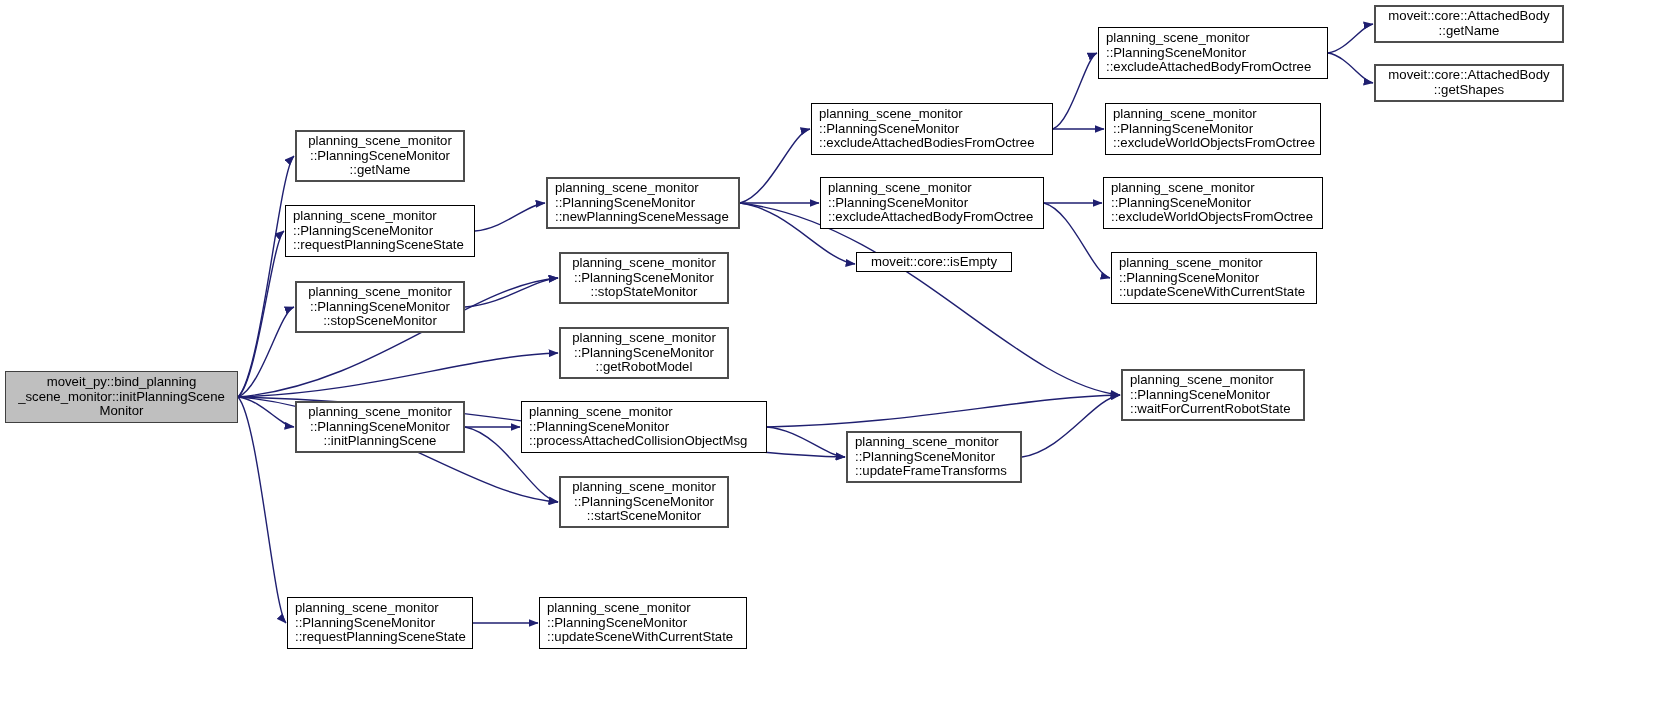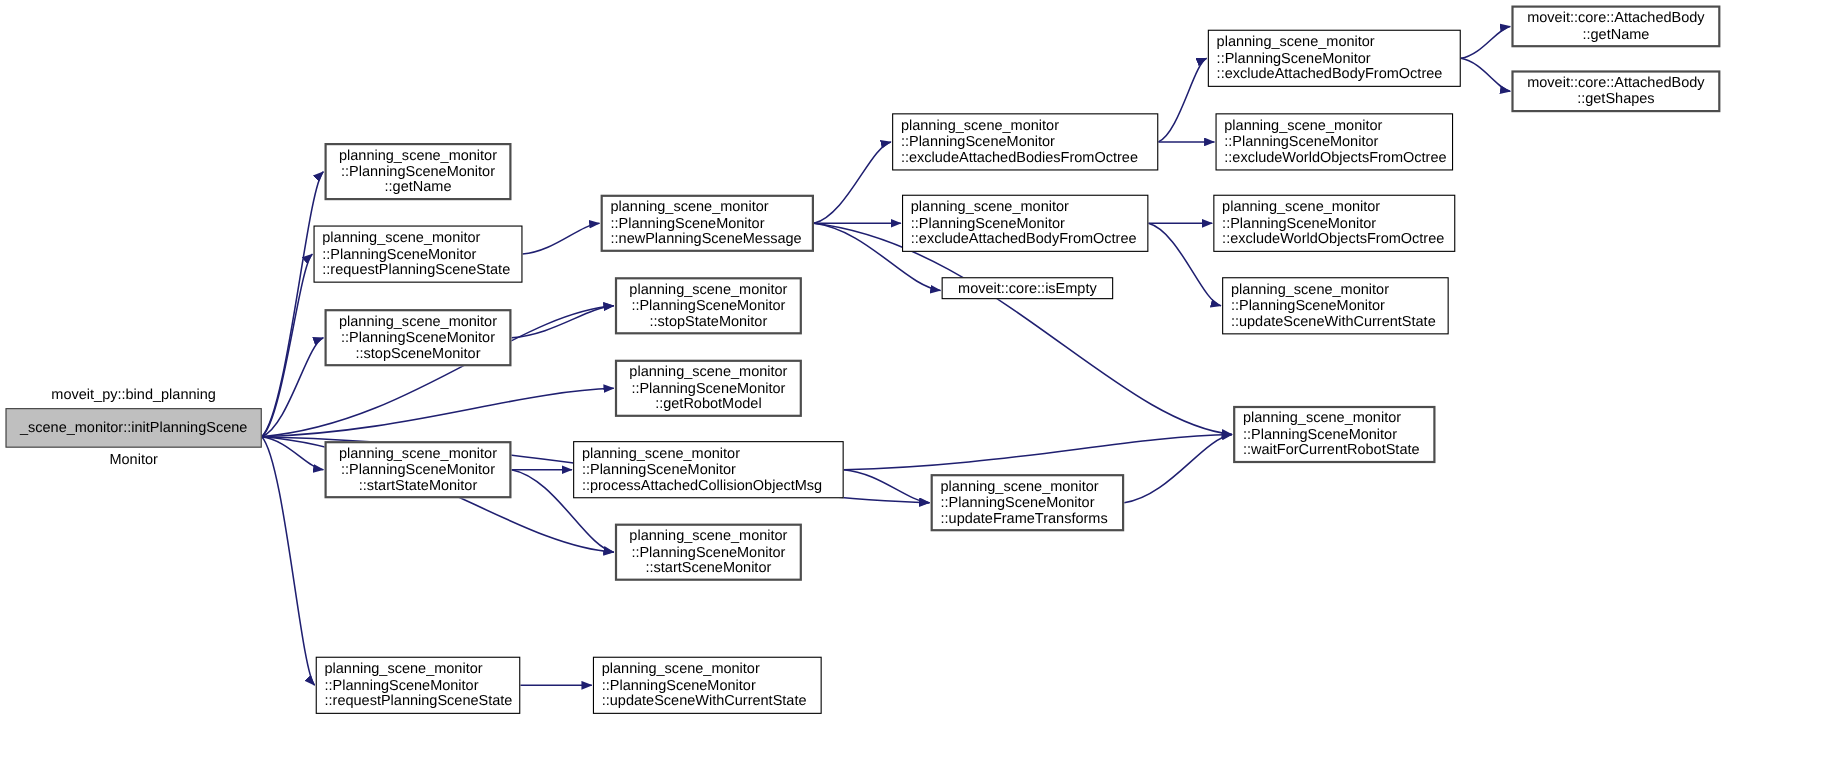--- a/index.html
+++ b/index.html
@@ -92,21 +92,21 @@
         <path d="M1044,203 C1072.14,210.5 1092.24,273.5 1110,278" fill="none" stroke="#1f1f70" stroke-width="1.4" marker-end="url(#ah)"></path>
         <path d="M1328,53 C1347.32,50.1 1361.12,25.74 1373,24" fill="none" stroke="#1f1f70" stroke-width="1.4" marker-end="url(#ah)"></path>
         <path d="M1328,53 C1347.32,56 1361.12,81.2 1373,83" fill="none" stroke="#1f1f70" stroke-width="1.4" marker-end="url(#ah)"></path>
         <path d="M767,427 C915.6800000000001,423.8 1021.88,396.92 1120,395" fill="none" stroke="#1f1f70" stroke-width="1.4" marker-end="url(#ah)"></path>
         <path d="M767,427 C800.18,430 823.88,455.2 845,457" fill="none" stroke="#1f1f70" stroke-width="1.4" marker-end="url(#ah)"></path>
         <path d="M1022,457 C1063.58,450.8 1093.28,398.72 1120,395" fill="none" stroke="#1f1f70" stroke-width="1.4" marker-end="url(#ah)"></path>
         <path d="M473,623 C496.1,623 515.9,623 538,623" fill="none" stroke="#1f1f70" stroke-width="1.4" marker-end="url(#ah)"></path>
       </g>
   </svg>
   <div id="nodes">
-      <div class="node root center" style="left: 5px; top: 371px; width: 233px; height: 36px; gap: 15px;">
+      <div class="node root center" style="left: 5px; top: 371px; width: 233px; height: 52px;">
         <span class="ln">moveit_py::bind_planning</span>
         <span class="ln">_scene_monitor::initPlanningScene</span>
         <span class="ln">Monitor</span>
       </div>
       <div class="node thick center" style="left: 295px; top: 130px; width: 170px; height: 52px;">
         <span class="ln">planning_scene_monitor</span>
         <span class="ln">::PlanningSceneMonitor</span>
         <span class="ln">::getName</span>
       </div>
       <div class="node  left" style="left: 285px; top: 205px; width: 190px; height: 52px; padding-left: 7px; padding-right: 7px;">
@@ -115,21 +115,21 @@
         <span class="ln">::requestPlanningSceneState</span>
       </div>
       <div class="node thick center" style="left: 295px; top: 281px; width: 170px; height: 52px;">
         <span class="ln">planning_scene_monitor</span>
         <span class="ln">::PlanningSceneMonitor</span>
         <span class="ln">::stopSceneMonitor</span>
       </div>
       <div class="node thick center" style="left: 295px; top: 401px; width: 170px; height: 52px;">
         <span class="ln">planning_scene_monitor</span>
         <span class="ln">::PlanningSceneMonitor</span>
-        <span class="ln">::startStateMonitor</span>
+        <span class="ln">::initPlanningScene</span>
       </div>
       <div class="node  left" style="left: 287px; top: 597px; width: 186px; height: 52px; padding-left: 7px; padding-right: 7px;">
         <span class="ln">planning_scene_monitor</span>
         <span class="ln">::PlanningSceneMonitor</span>
         <span class="ln">::requestPlanningSceneState</span>
       </div>
       <div class="node thick left" style="left: 546px; top: 177px; width: 194px; height: 52px; padding-left: 7px; padding-right: 7px;">
         <span class="ln">planning_scene_monitor</span>
         <span class="ln">::PlanningSceneMonitor</span>
         <span class="ln">::newPlanningSceneMessage</span>

